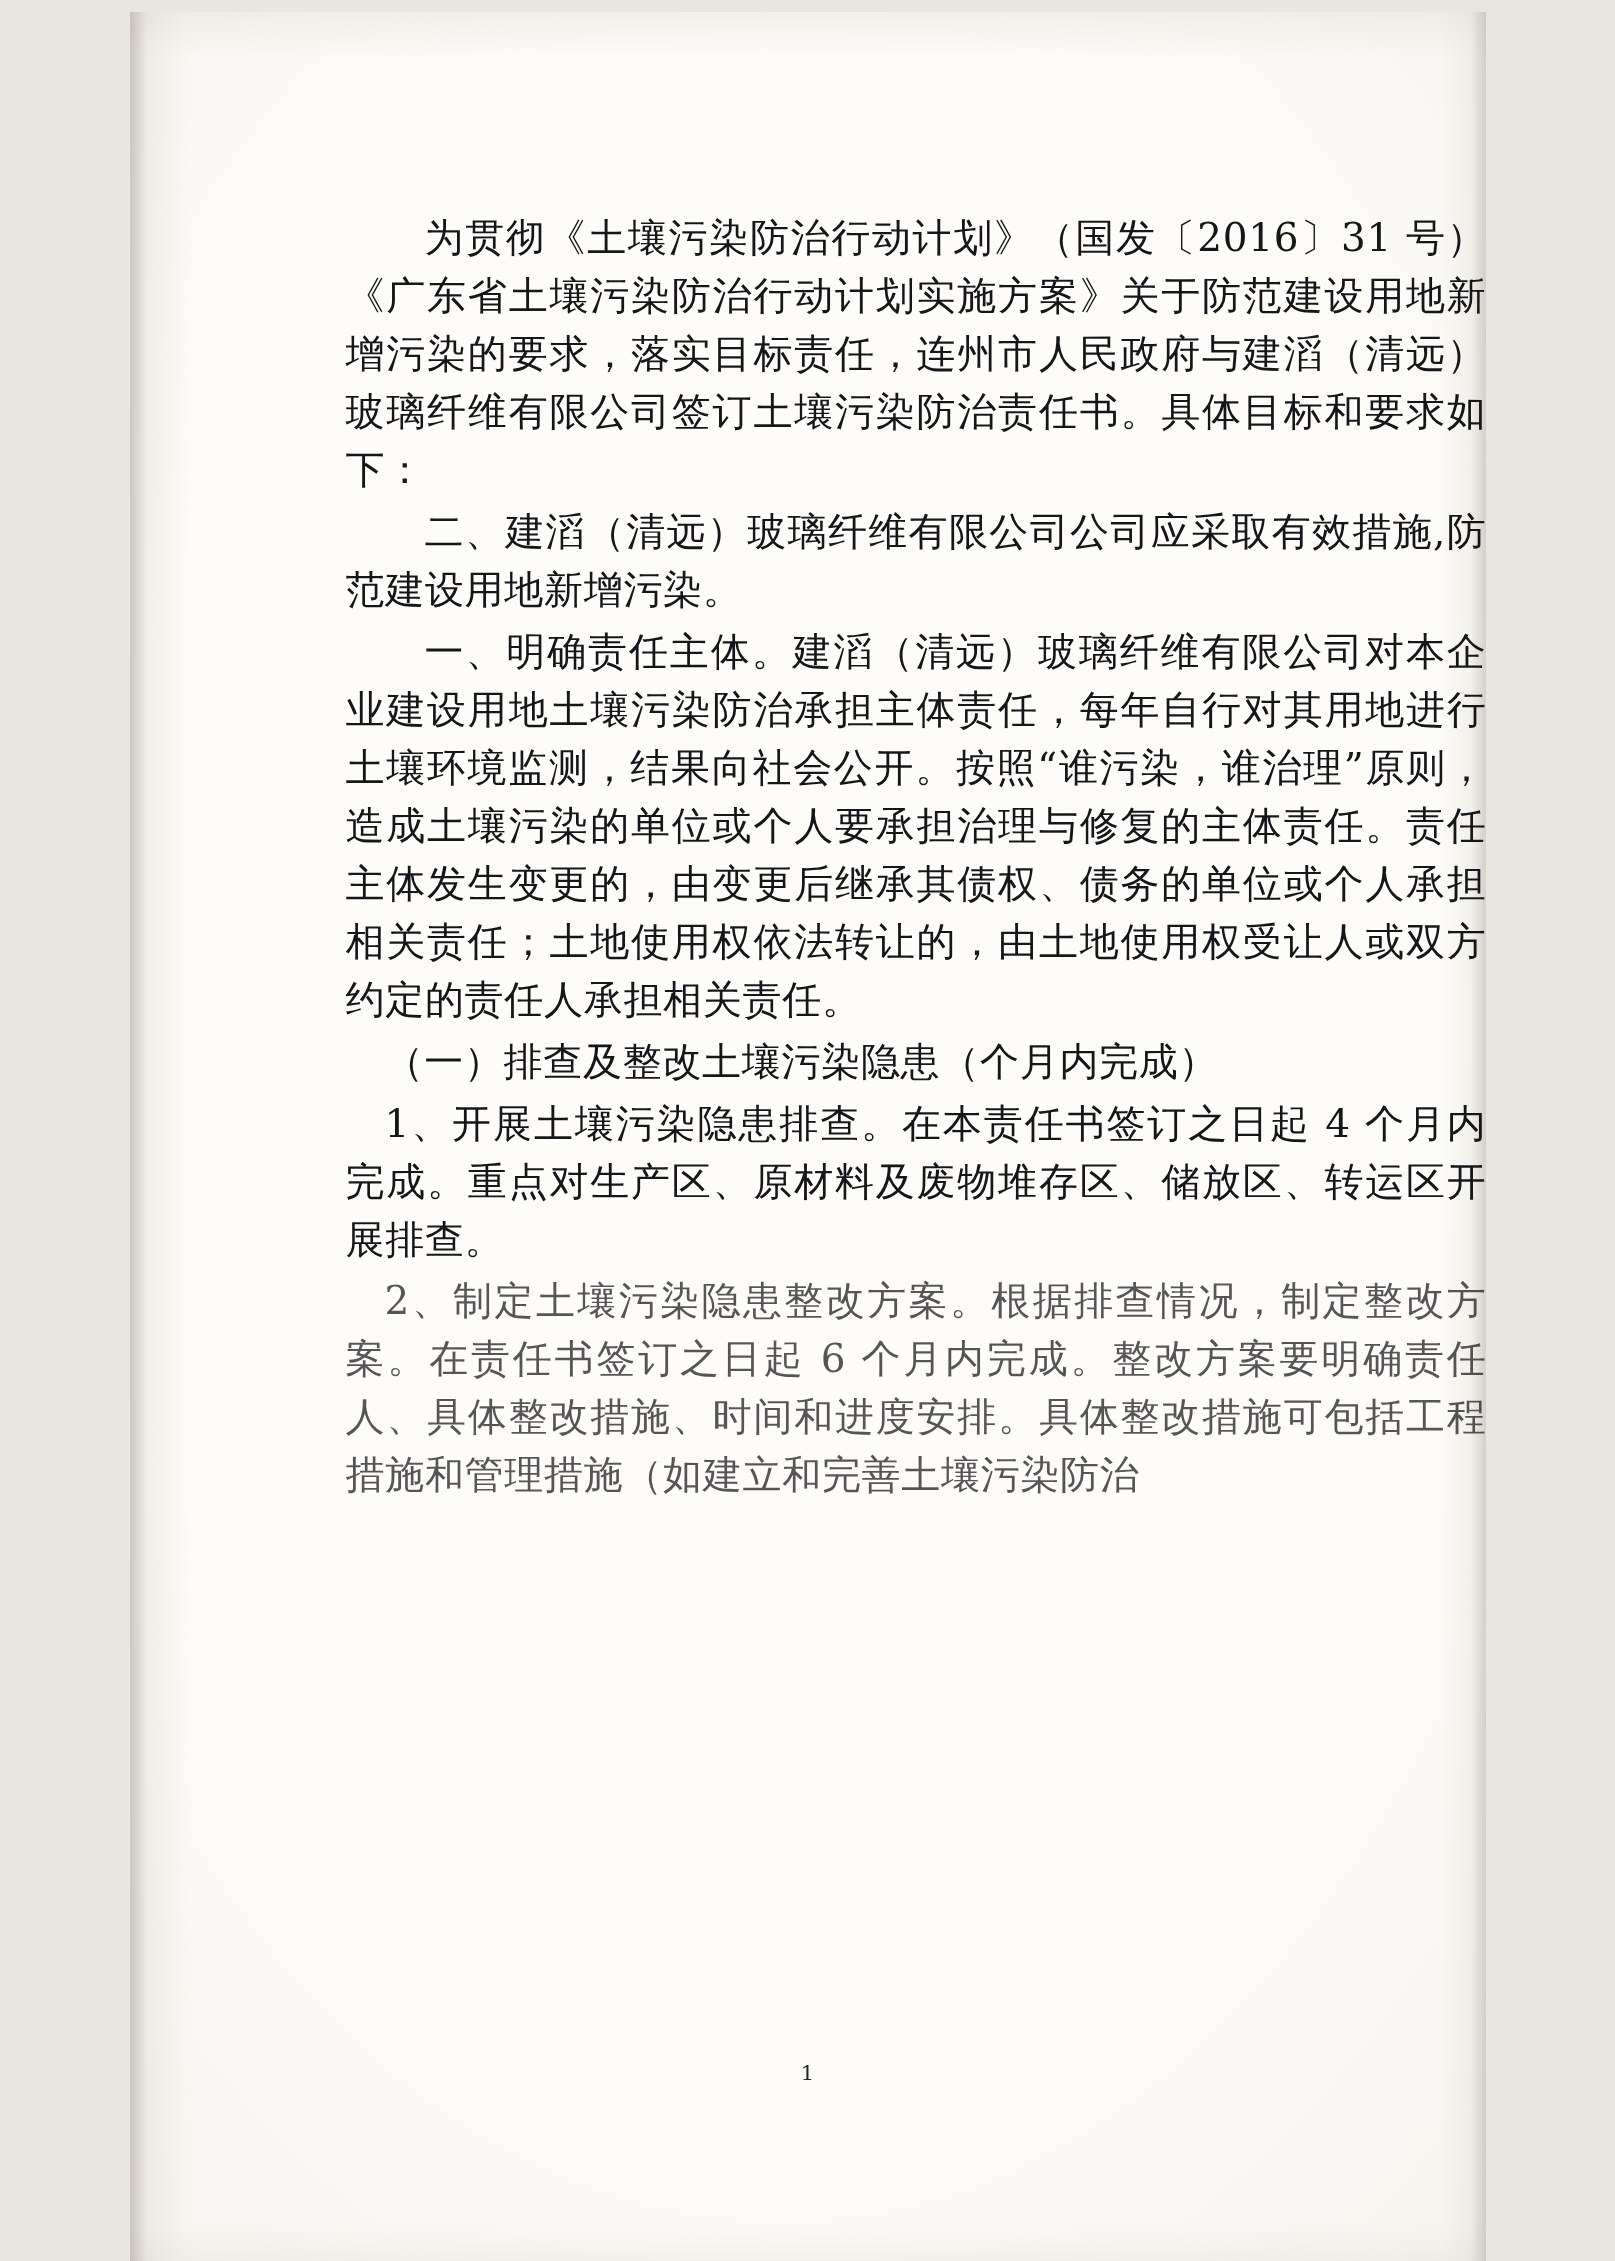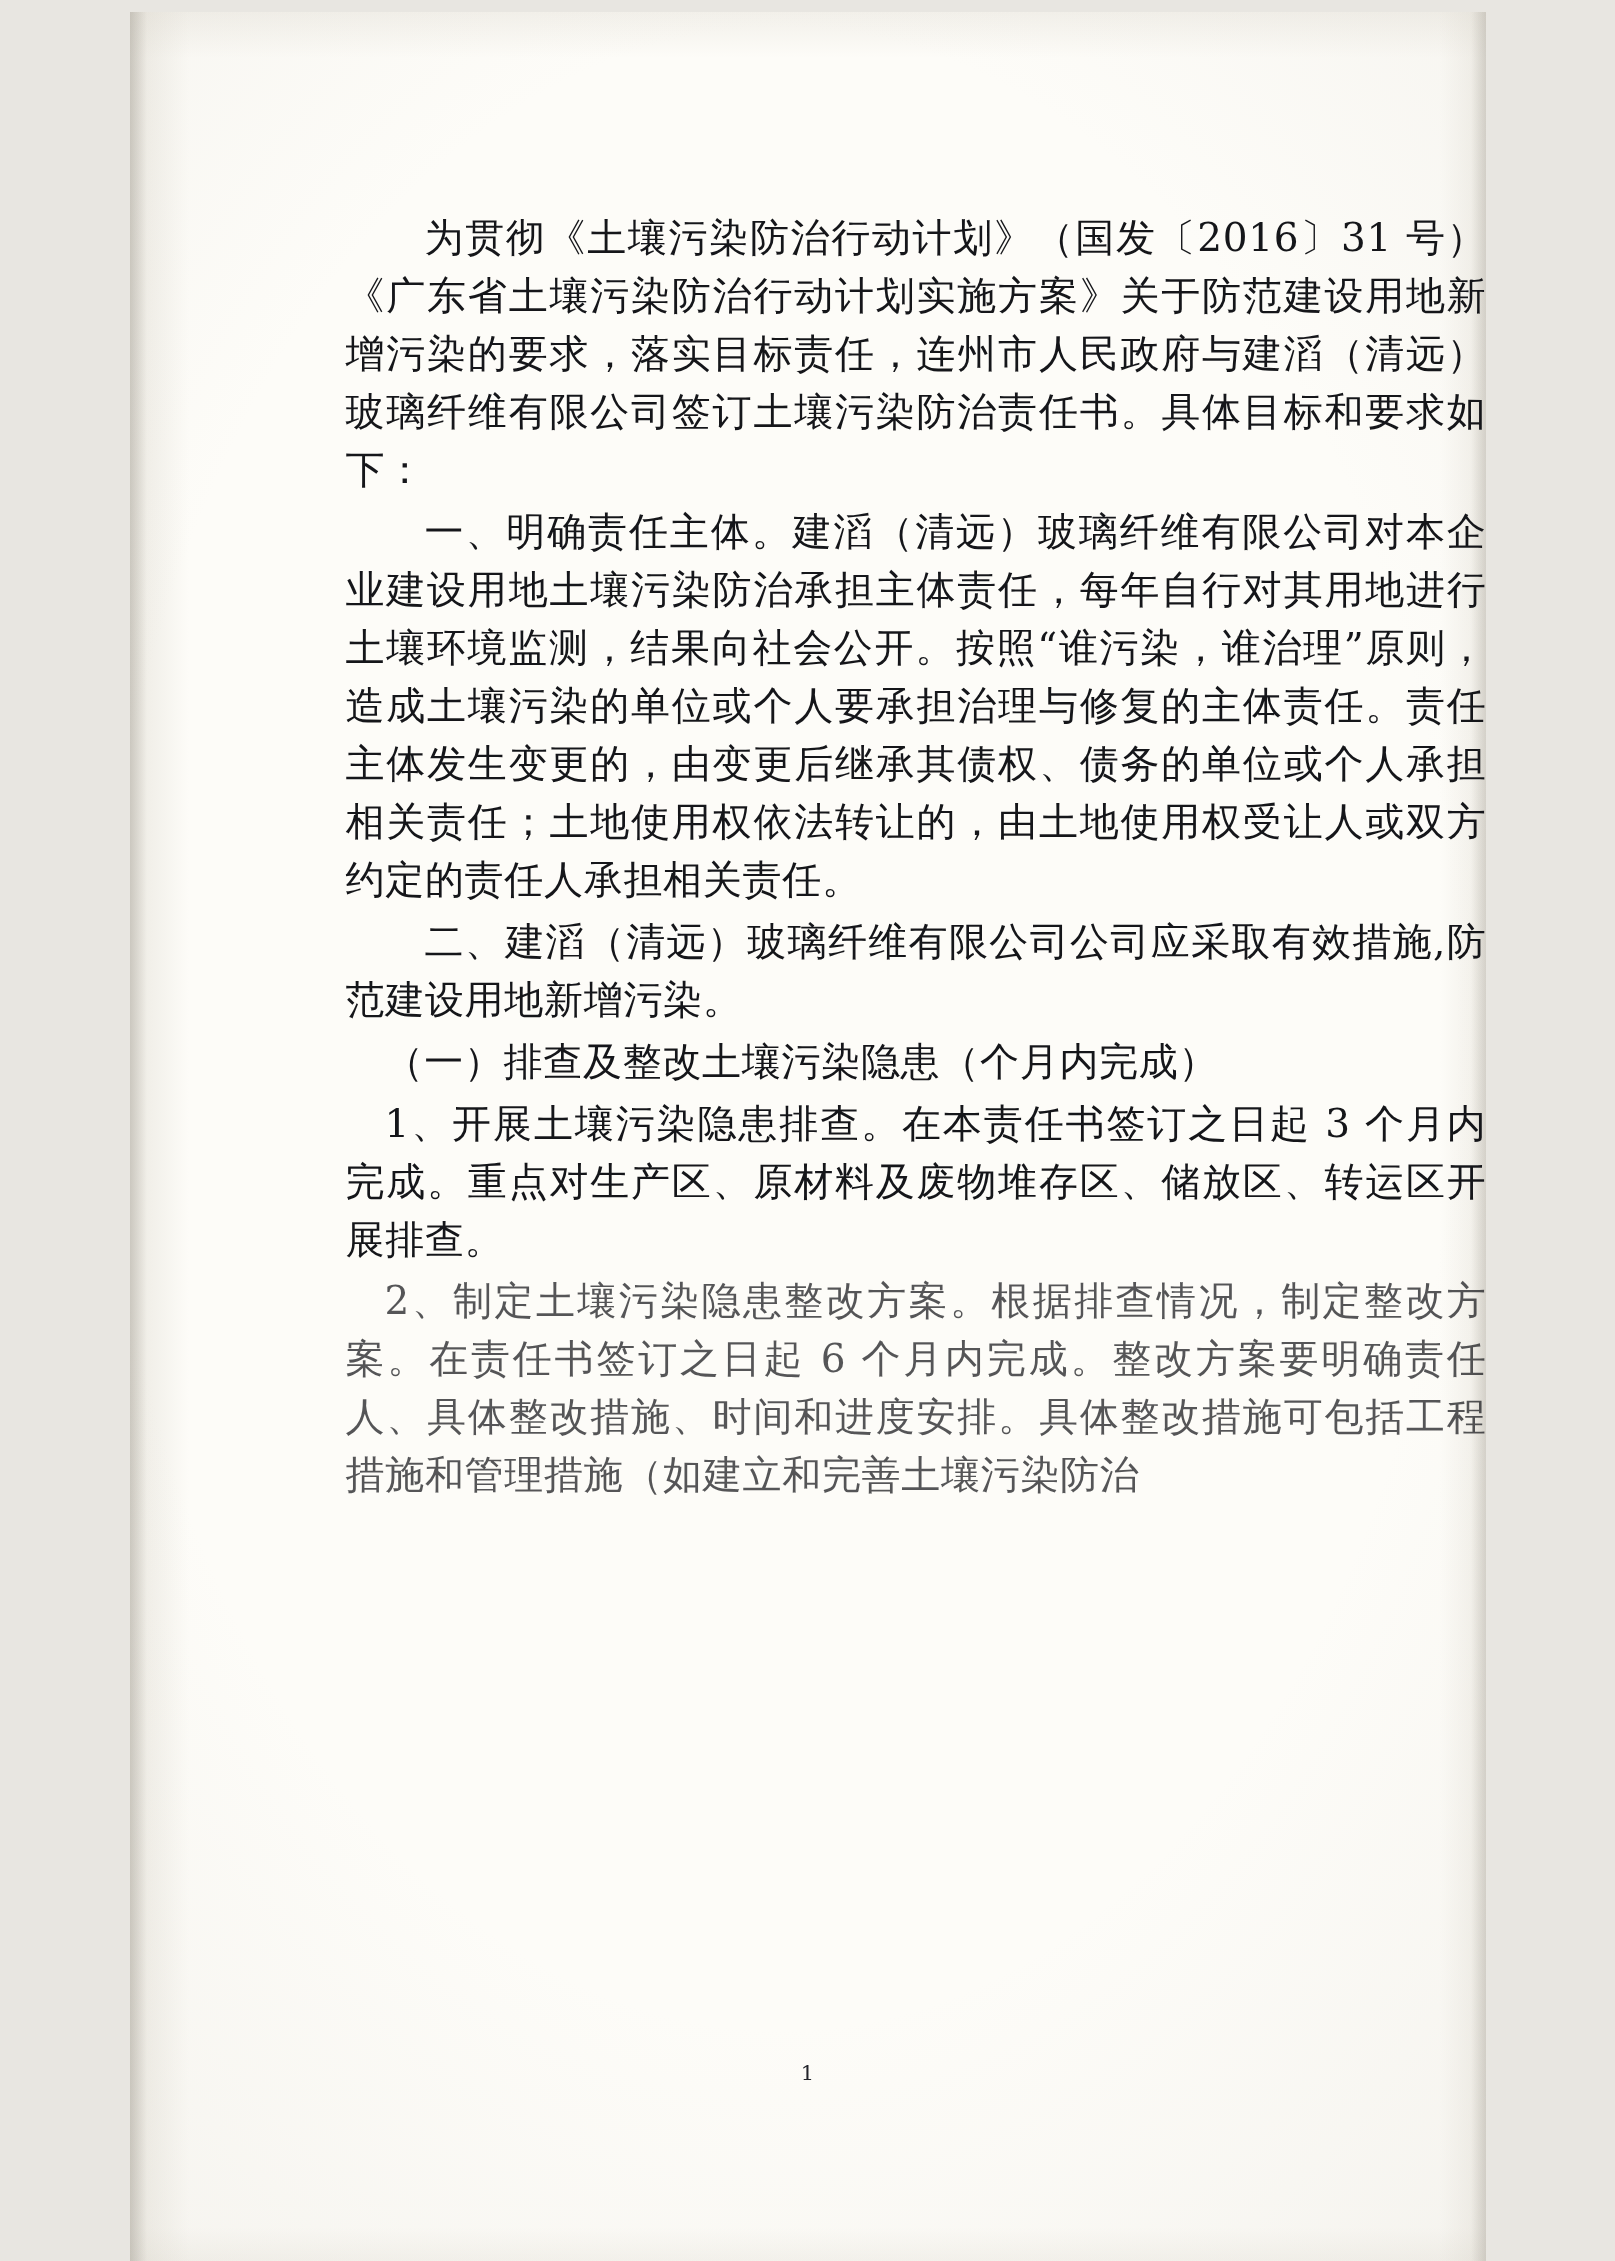--- a/index.html
+++ b/index.html
@@ -82,22 +82,22 @@
 </head>
 <body>
 
 <div class="page">
   <div class="paper-tint"></div>
   <div class="edge-shadow-left"></div>
   <div class="edge-shadow-right"></div>
 
   <div class="content">
     <p class="para indent">为贯彻《土壤污染防治行动计划》（国发〔2016〕31 号）《广东省土壤污染防治行动计划实施方案》关于防范建设用地新增污染的要求，落实目标责任，连州市人民政府与建滔（清远）玻璃纤维有限公司签订土壤污染防治责任书。具体目标和要求如下：</p>
+    <p class="para indent">二、建滔（清远）玻璃纤维有限公司公司应采取有效措施,防范建设用地新增污染。</p>
     <p class="para indent">一、明确责任主体。建滔（清远）玻璃纤维有限公司对本企业建设用地土壤污染防治承担主体责任，每年自行对其用地进行土壤环境监测，结果向社会公开。按照“谁污染，谁治理”原则，造成土壤污染的单位或个人要承担治理与修复的主体责任。责任主体发生变更的，由变更后继承其债权、债务的单位或个人承担相关责任；土地使用权依法转让的，由土地使用权受让人或双方约定的责任人承担相关责任。</p>
-    <p class="para indent">二、建滔（清远）玻璃纤维有限公司公司应采取有效措施,防范建设用地新增污染。</p>
     <p class="para indent-small">（一）排查及整改土壤污染隐患（个月内完成）</p>
-    <p class="para indent-small">1、开展土壤污染隐患排查。在本责任书签订之日起 3 个月内完成。重点对生产区、原材料及废物堆存区、储放区、转运区开展排查。</p>
+    <p class="para indent-small">1、开展土壤污染隐患排查。在本责任书签订之日起 4 个月内完成。重点对生产区、原材料及废物堆存区、储放区、转运区开展排查。</p>
     <p class="para indent-small faded">2、制定土壤污染隐患整改方案。根据排查情况，制定整改方案。在责任书签订之日起 6 个月内完成。整改方案要明确责任人、具体整改措施、时间和进度安排。具体整改措施可包括工程措施和管理措施（如建立和完善土壤污染防治</p>
   </div>
 
   <div class="page-number">1</div>
 </div>
 
 
 </body></html>

